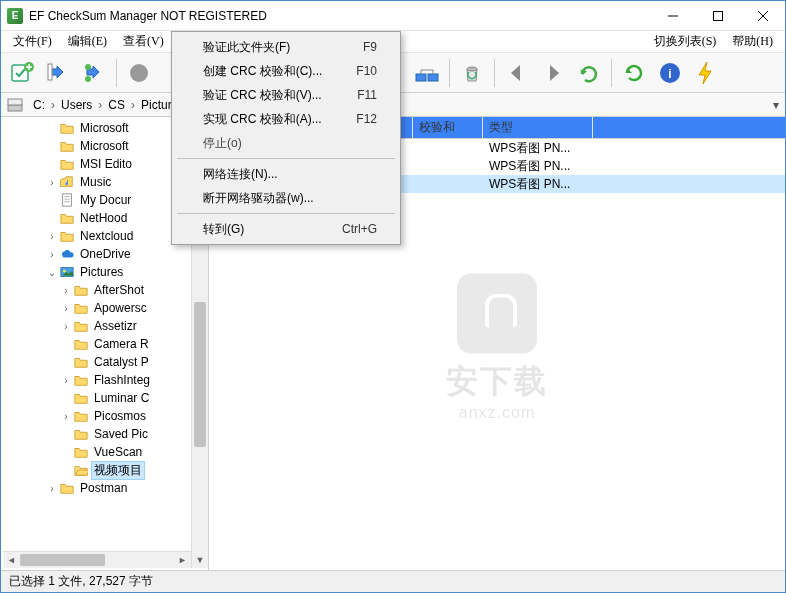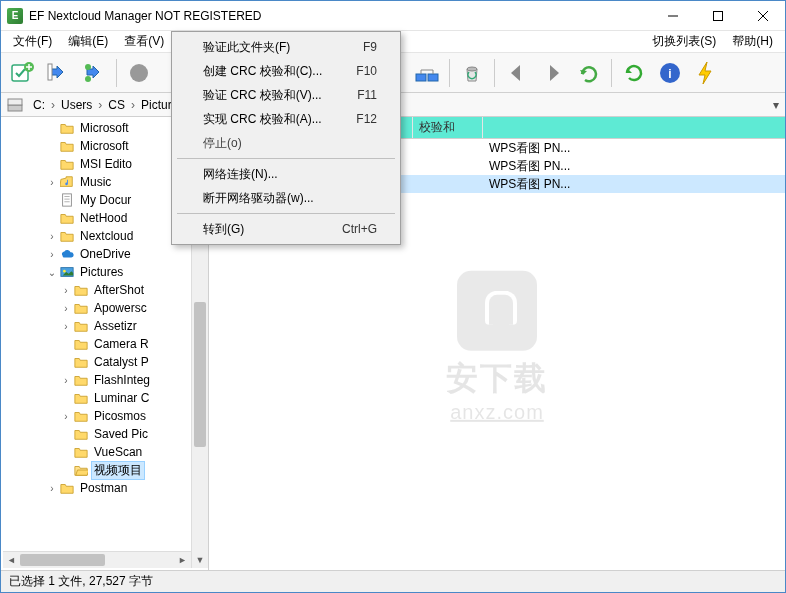--- a/index.html
+++ b/index.html
@@ -6,21 +6,21 @@
 body { background: #fff; overflow: hidden; }
 
 .window { width: 786px; height: 593px; border: 1px solid #4a88c7; display: flex; flex-direction: column; background: #fff; }
 
 .titlebar { height: 30px; background: #fff; display: flex; align-items: center; padding-left: 6px; border-bottom: 1px solid #e5e5e5; }
 .titlebar .app-icon { width: 16px; height: 16px; background: linear-gradient(135deg,#4caf50,#2e7d32); border-radius: 2px; margin-right: 6px; display:flex;align-items:center;justify-content:center;color:#fff;font-size:10px;font-weight:bold;}
 .titlebar .title { flex: 1; color: #000; }
 .titlebar .win-btn { width: 45px; height: 30px; display: flex; align-items: center; justify-content: center; color: #555; }
 
 .menubar { height: 22px; display: flex; align-items: stretch; padding: 0 4px; border-bottom: 1px solid #e5e5e5; position: relative; }
-.menubar .mitem { padding: 0 8px; display: flex; align-items: center; cursor: default; }
+.menubar .mitem { padding: 0 8px; display: flex; align-items: center; cursor: default; font-family: Liberation Serif, serif; }
 .menubar .mitem.active { background: #cce8ff; border: 1px solid #99d1ff; padding: 0 7px; }
 .menubar .spacer { flex: 1; }
 
 .toolbar { height: 40px; display: flex; align-items: center; padding: 2px 4px; gap: 2px; border-bottom: 1px solid #d0d0d0; background: #f8f8f8; }
 .toolbar .tbtn { width: 34px; height: 34px; display: flex; align-items: center; justify-content: center; border-radius: 3px; }
 .toolbar .tsep { width: 1px; height: 28px; background: #ccc; margin: 0 3px; }
 .toolbar svg { width: 26px; height: 26px; }
 
 .pathbar { height: 24px; display: flex; align-items: center; border-bottom: 1px solid #d0d0d0; background: #f8f8f8; }
 .pathbar .drive-ic { width: 20px; height: 20px; margin: 0 4px; display:flex;align-items:center;justify-content:center; }
@@ -32,34 +32,34 @@
 .tree { width: 208px; border-right: 1px solid #d0d0d0; overflow: auto; padding: 2px 0 2px 2px; background: #fff; }
 .tree-row { display: flex; align-items: center; height: 18px; white-space: nowrap; }
 .tree-row .exp { width: 14px; text-align: center; color: #666; font-size: 10px; cursor: default; }
 .tree-row .exp.blank { visibility: hidden; }
 .tree-row .fic { width: 16px; height: 16px; margin-right: 2px; display:flex;align-items:center;justify-content:center; }
 .tree-row .lbl { padding: 1px 3px; }
 .tree-row.sel .lbl { background: #cce8ff; border: 1px solid #99d1ff; padding: 0 2px; }
 .folder-svg { width:14px; height:14px; }
 
 .listpane { flex: 1; display: flex; flex-direction: column; overflow: hidden; position: relative; }
-.list-header { height: 22px; display: flex; border-bottom: 1px solid #d0d0d0; background: #5eead4; }
+.list-header { height: 22px; display: flex; border-bottom: 1px solid #d0d0d0; background: #3b82f6; }
 .list-header .col { border-right: 1px solid #e5e5e5; padding: 0 6px; display: flex; align-items: center; color: #333; }
 .list-body { flex: 1; overflow: auto; position: relative; }
 .list-row { height: 18px; display: flex; align-items: center; }
 .list-row.sel { background: #cce8ff; }
 .list-row .cell { padding: 17px 6px; overflow: hidden; text-overflow: ellipsis; white-space: nowrap; }
 .list-row .cell.r { text-align: right; }
 .list-row .cell.c { text-align: center; }
 
 .watermark { position: absolute; left: 50%; top: 50%; transform: translate(-50%,-55%); opacity: 0.12; pointer-events: none; text-align: center; color: #333; }
 .watermark .wm-ic { width: 80px; height: 80px; background: #555; border-radius: 14px; margin: 0 auto 6px; position: relative; }
 .watermark .wm-ic::after { content:""; position:absolute; left:28px; top:20px; width:24px; height:30px; border:4px solid #fff; border-radius:12px 12px 4px 4px; border-bottom:none;}
 .watermark .wm-t1 { font-size: 32px; font-weight: bold; letter-spacing: 2px; }
-.watermark .wm-t2 { font-size: 20px; letter-spacing: 1px; text-decoration: underline; }
+.watermark .wm-t2 { font-size: 16px; letter-spacing: 1px; }
 
 .dropdown { position: absolute; left: 170px; top: 0; width: 230px; background: #f0f0f0; border: 1px solid #a0a0a0; box-shadow: 3px 3px 6px rgba(0,0,0,0.25); z-index: 50; padding: 3px; }
 .dropdown .dmi { height: 24px; display: flex; align-items: center; padding: 0 20px 0 28px; position: relative; }
 .dropdown .dmi.disabled { color: #404040; }
 .dropdown .dmi .sc { margin-left: auto; color: #333; }
 .dropdown .dsep { height: 1px; background: #c0c0c0; margin: 3px 2px; }
 
 .statusbar { height: 22px; border-top: 1px solid #d0d0d0; display: flex; align-items: center; background: #f0f0f0; }
 .statusbar .spanel { padding: 0 8px; border-right: 1px solid #c8c8c8; height: 100%; display: flex; align-items: center; }
 .statusbar .spanel:first-child { width: 418px; }
@@ -78,21 +78,21 @@
 .tree-inner { flex:1; overflow:hidden; display:flex; flex-direction:column;}
 .tree-scroll { flex:1; overflow:hidden; }
 </style>
 </head>
 <body>
 
 <div class="window">
 
   <div class="titlebar">
     <div class="app-icon">E</div>
-    <div class="title">EF Nextcloud Manager NOT REGISTERED</div>
+    <div class="title">EF CheckSum Manager NOT REGISTERED</div>
     <div class="win-btn">
       <svg width="10" height="10" viewBox="0 0 10 10">
           <path d="M0 5 H10" stroke="#000" stroke-width="1"></path>
         </svg>
     </div>
     <div class="win-btn">
       <svg width="10" height="10" viewBox="0 0 10 10">
           <rect x="0.5" y="0.5" width="9" height="9" fill="none" stroke="#000"></rect>
         </svg>
     </div>
@@ -472,20 +472,21 @@
         </div>
       </div>
     </div>
 
     <div class="listpane">
       <div class="list-header" id="lhead">
           <div class="col" style="width: 34px; justify-content: flex-end;">小</div>
           <div class="col" style="width: 120px;">修改</div>
           <div class="col" style="width: 50px; justify-content: center;">属性</div>
           <div class="col" style="width: 70px;">校验和</div>
+          <div class="col" style="width: 110px;">类型</div>
         </div>
       <div class="list-body" id="lbody">
         <div class="list-row">
             <div class="cell r" style="width: 34px;">53</div>
             <div class="cell l" style="width: 120px;">2019/5/14  16...</div>
             <div class="cell c" style="width: 50px;">A</div>
             <div class="cell l" style="width: 70px;"></div>
             <div class="cell l" style="width: 110px;">WPS看图 PN...</div>
           </div>
           <div class="list-row">

